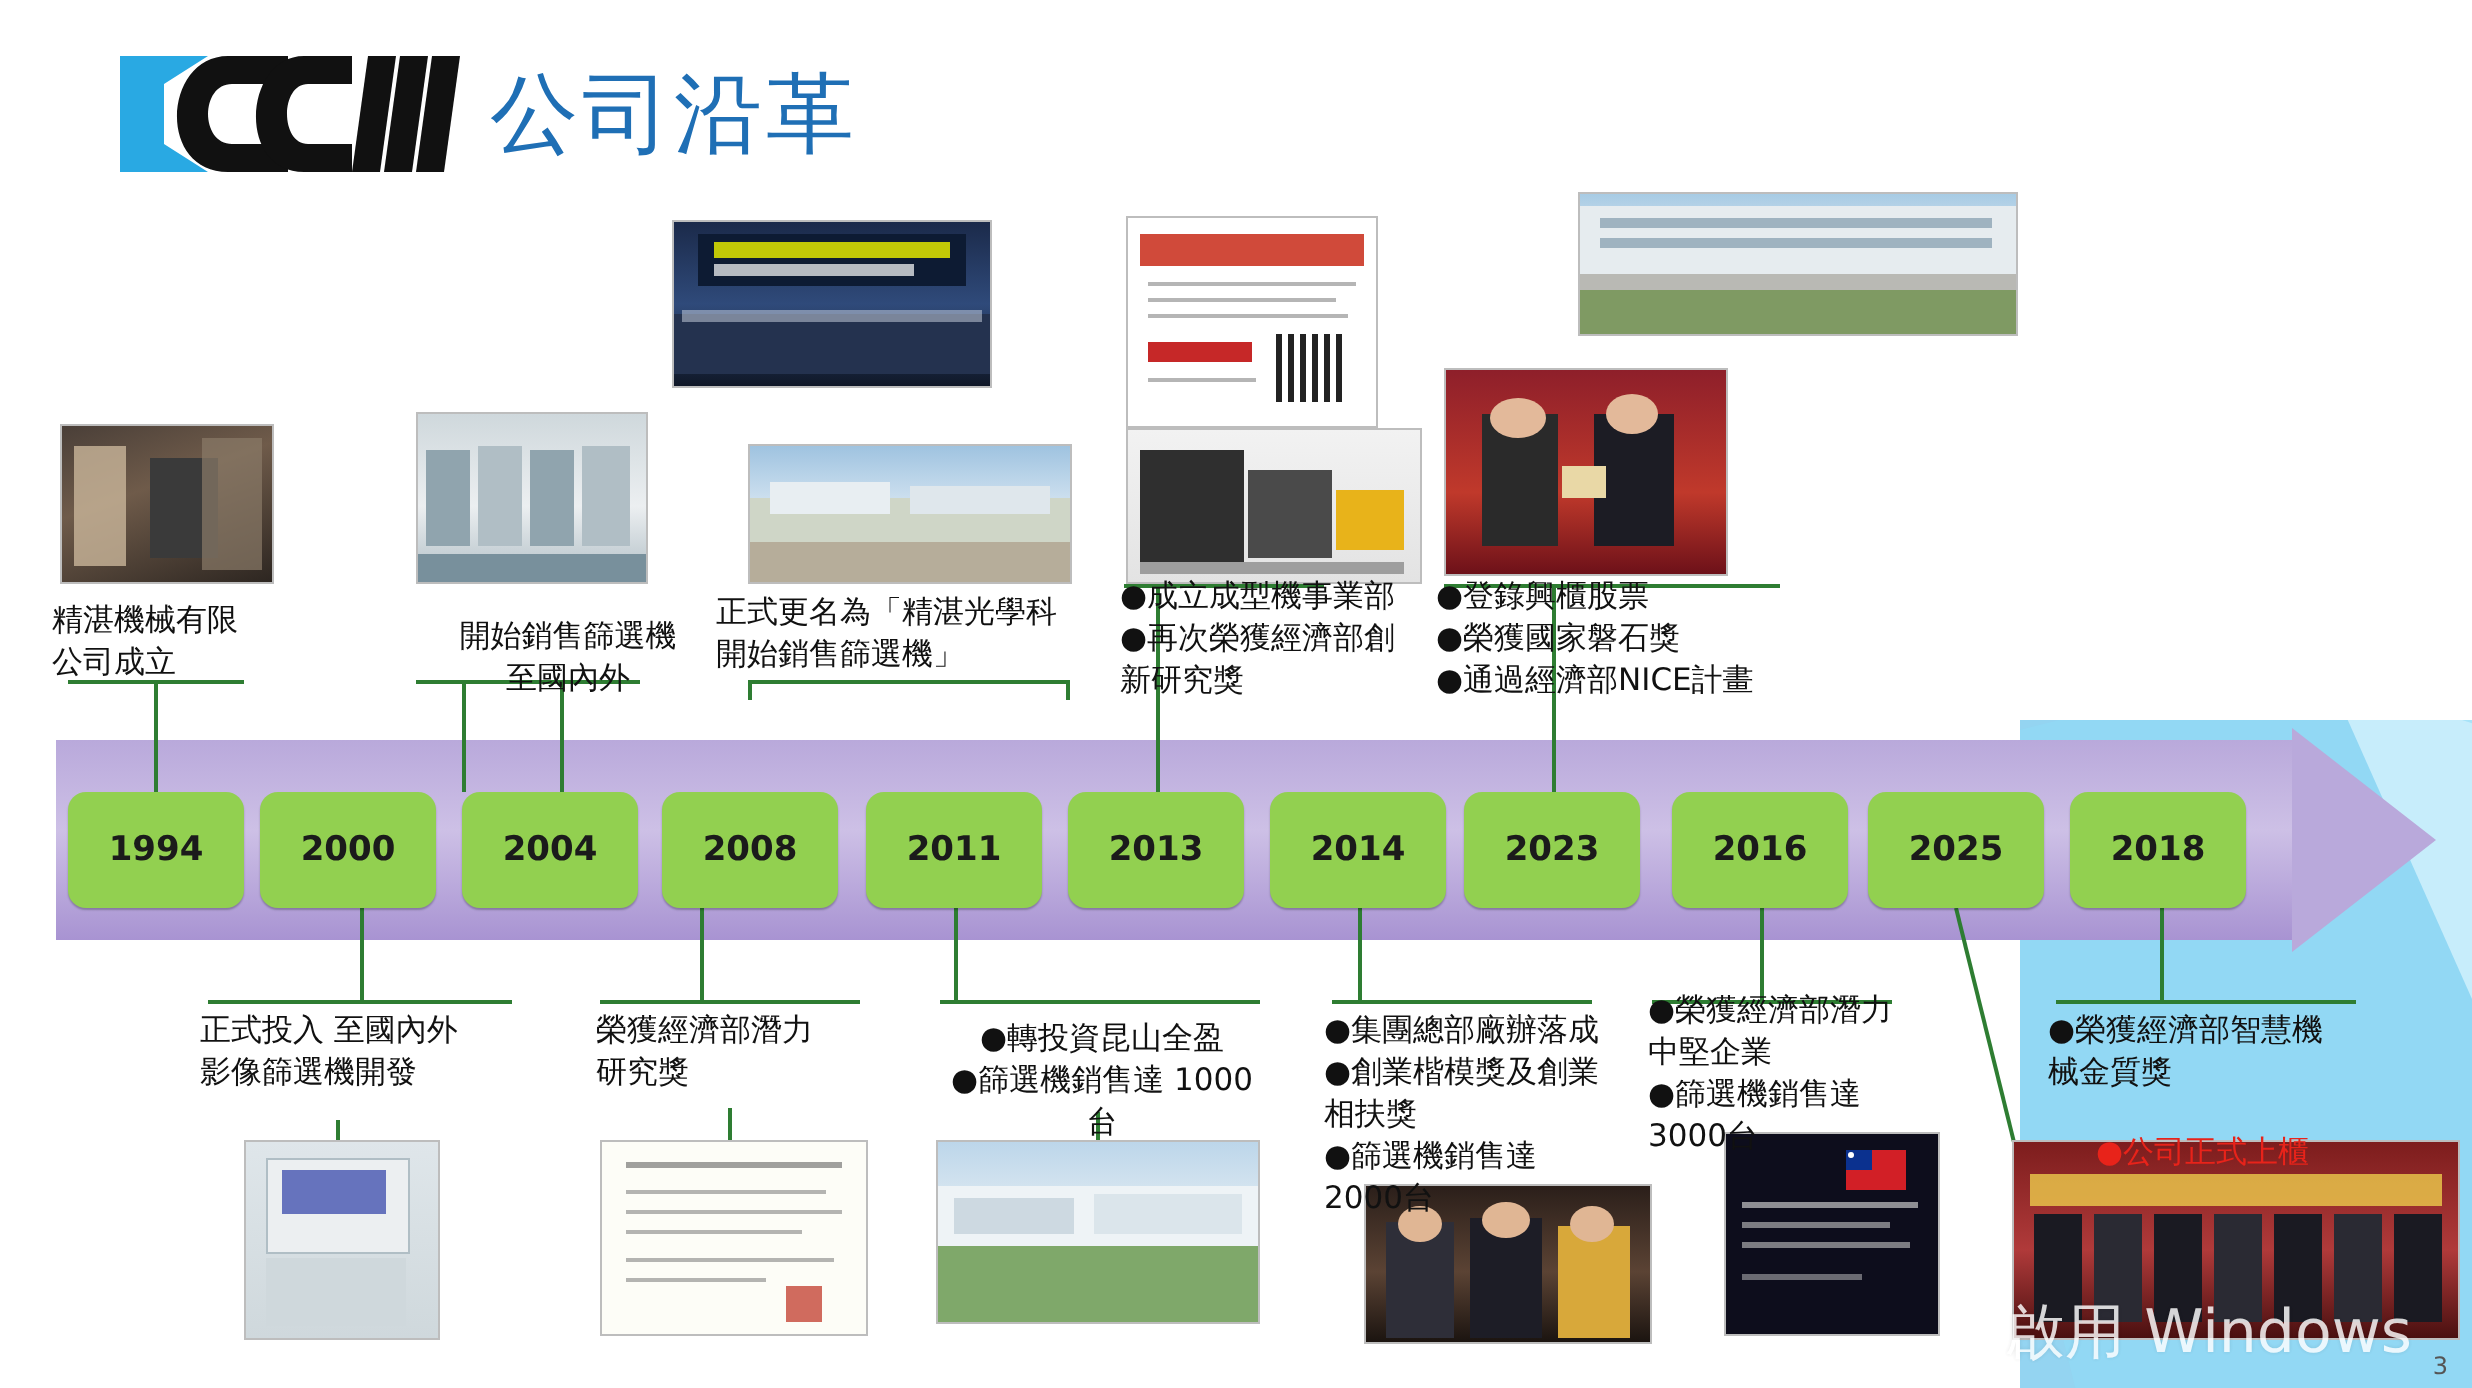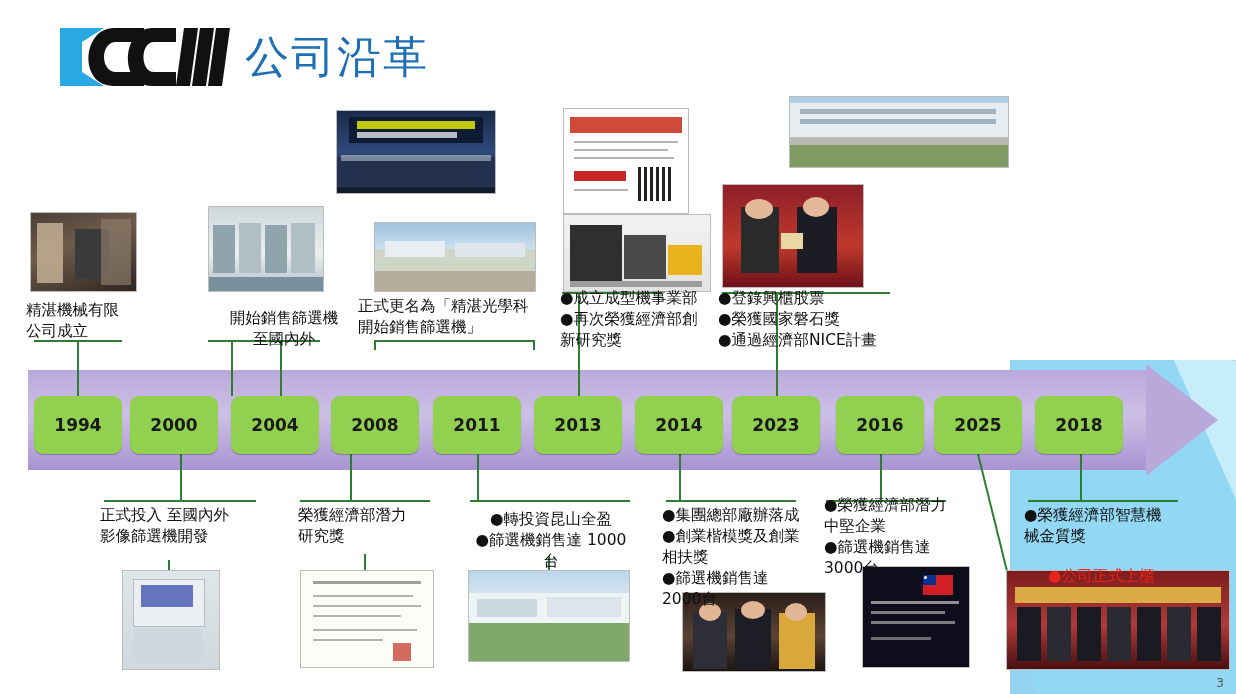--- a/index.html
+++ b/index.html
@@ -352,14 +352,15 @@
     <div style="position:absolute;left:40px;top:36px;width:24px;height:54px;background:#2a2a33;"></div>
     <div style="position:absolute;left:70px;top:36px;width:24px;height:54px;background:#1a1a22;"></div>
     <div style="position:absolute;left:100px;top:36px;width:24px;height:54px;background:#2a2a33;"></div>
     <div style="position:absolute;left:130px;top:36px;width:24px;height:54px;background:#1a1a22;"></div>
     <div style="position:absolute;left:160px;top:36px;width:24px;height:54px;background:#2a2a33;"></div>
     <div style="position:absolute;left:190px;top:36px;width:24px;height:54px;background:#1a1a22;"></div>
   </div>
 </div>
 
 <div class="watermark">
+  <div class="wm1">啟用 Windows</div>
 </div>
 <div class="page-num">3</div>
 
 </body></html>

